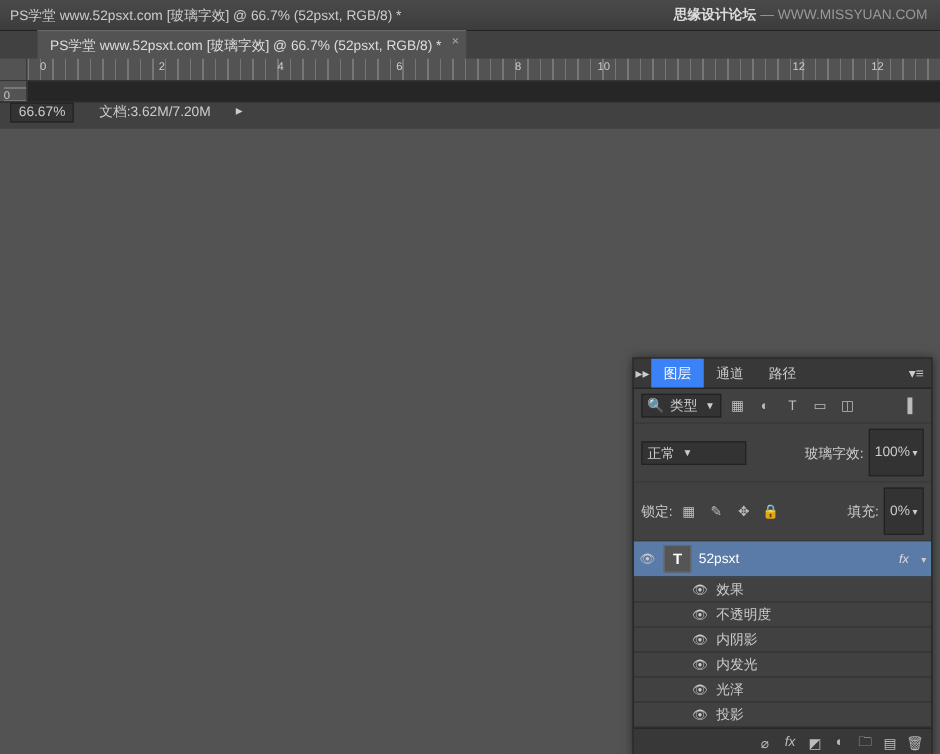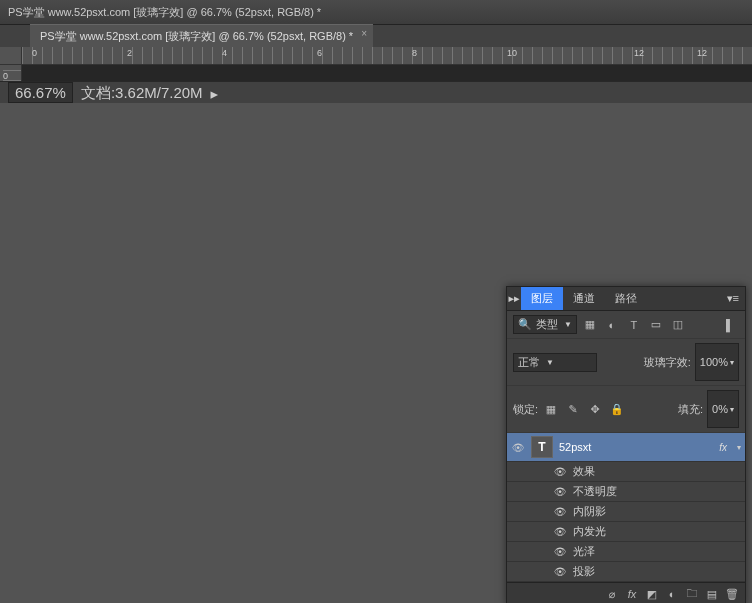--- a/index.html
+++ b/index.html
@@ -16,21 +16,21 @@
 .ruler-label{position:absolute;font-size:9px;color:#ccc}
 .main{display:flex;flex-direction:column;flex:1}
 .ruler-row{display:flex}
 .canvas-row{display:flex;flex:1}
 .canvas-area{flex:1;background:#262626;padding:8px;overflow:hidden;position:relative}
 .canvas{width:100%;height:100%;position:relative;background:#2a6b1a;overflow:hidden}
 .grass{position:absolute;inset:0;background:radial-gradient(ellipse at 30% 30%,#7bc142 0%,#4a9020 30%,#2d6812 70%,#1a4008 100%);filter:contrast(1.2)}
 .grass::before{content:"";position:absolute;inset:0;background-image:repeating-linear-gradient(73deg,rgba(0,0,0,.12) 0 1px,transparent 1px 3px),repeating-linear-gradient(107deg,rgba(255,255,255,.08) 0 1px,transparent 1px 4px),repeating-linear-gradient(88deg,rgba(0,0,0,.1) 0 1px,transparent 1px 2px)}
 .grass::after{content:"";position:absolute;inset:0;background:radial-gradient(ellipse at center,transparent 30%,rgba(0,0,0,.4) 100%)}
 .glass-text{position:absolute;top:38%;left:50%;transform:translate(-50%,-50%);font-size:130px;font-weight:900;font-family:Arial,sans-serif;color:rgba(255,255,255,.08);text-shadow:0 2px 4px rgba(0,0,0,.3),inset 0 0 20px rgba(255,255,255,.5);-webkit-text-stroke:2px rgba(255,255,255,.45);letter-spacing:-8px;filter:drop-shadow(0 4px 6px rgba(0,0,0,.4))}
-.statusbar{height:22px;background:#414141;border-top:1px solid #282828;display:flex;align-items:flex-end;padding:0 8px;color:#ccc;font-size:15px;gap:8px}
+.statusbar{height:22px;background:#414141;border-top:1px solid #282828;display:flex;align-items:flex-start;padding:0 8px;color:#ccc;font-size:11px;gap:20px}
 .statusbar .field{background:#333;padding:1px 6px;border:1px solid #222}
 .panel{position:absolute;right:6px;top:286px;width:240px;background:#414141;border:1px solid #222;box-shadow:0 0 8px rgba(0,0,0,.5);font-size:11px;color:#ccc}
 .panel-tabs{display:flex;background:#383838;border-bottom:1px solid #222;align-items:center}
 .panel-tab{padding:4px 10px;cursor:pointer}
 .panel-tab.active{background:#3b82f6;color:#fff}
 .panel-menu{margin-left:auto;padding:0 6px;cursor:pointer}
 .panel-row{display:flex;align-items:center;padding:4px 6px;gap:4px;border-bottom:1px solid #383838}
 .panel-row .sel{background:#333;border:1px solid #222;padding:1px 4px;display:flex;align-items:center;gap:4px}
 .ico{width:14px;height:14px;display:inline-flex;align-items:center;justify-content:center;color:#ccc;font-size:11px}
 .ico-btn{width:18px;height:16px;display:inline-flex;align-items:center;justify-content:center;border:1px solid transparent;cursor:pointer;color:#bbb}
@@ -48,39 +48,42 @@
 .watermark{position:absolute;top:4px;right:10px;color:#999;font-size:11px}
 .watermark b{color:#ddd}
 .arr{font-size:8px;margin-left:2px}
 .pct-box{background:#333;border:1px solid #222;padding:12px 4px;display:flex;align-items:center}
 </style>
 </head>
 <body>
 
 <div class="titlebar">
   <span>PS学堂 www.52psxt.com [玻璃字效] @ 66.7% (52psxt, RGB/8) *</span>
+  <div class="watermark">
+    <b>思缘设计论坛</b> — <span>WWW.MISSYUAN.COM</span>
+  </div>
 </div>
 
 <div class="tab-row">
   <div class="tab">
     <span>PS学堂 www.52psxt.com [玻璃字效] @ 66.7% (52psxt, RGB/8) *</span>
     <span class="close">×</span>
   </div>
 </div>
 
 <div class="main">
   <div class="ruler-row">
     <div class="ruler-corner"></div>
     <div class="ruler-h">
       <span class="ruler-label" style="left:10px;top:1px">0</span>
       <span class="ruler-label" style="left:105px;top:1px">2</span>
       <span class="ruler-label" style="left:200px;top:1px">4</span>
       <span class="ruler-label" style="left:295px;top:1px">6</span>
       <span class="ruler-label" style="left:390px;top:1px">8</span>
-      <span class="ruler-label" style="left:485px;top:1px">10</span>
+      <span class="ruler-label" style="left:456px;top:1px">10</span>
       <span class="ruler-label" style="left:612px;top:1px">12</span>
       <span class="ruler-label" style="left:675px;top:1px">12</span>
     </div>
   </div>
   <div class="canvas-row">
     <div class="ruler-v">
       <span class="ruler-label" style="top:6px;left:3px">0</span>
 
     </div>
     <div class="canvas-area">

